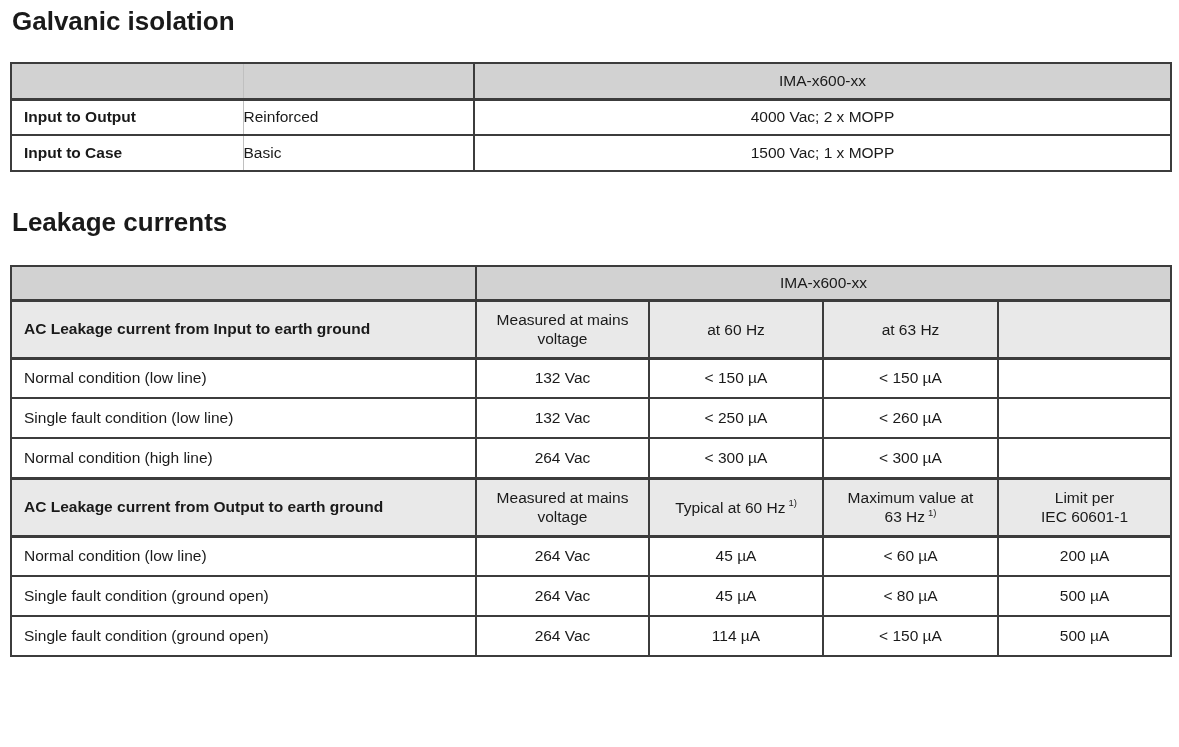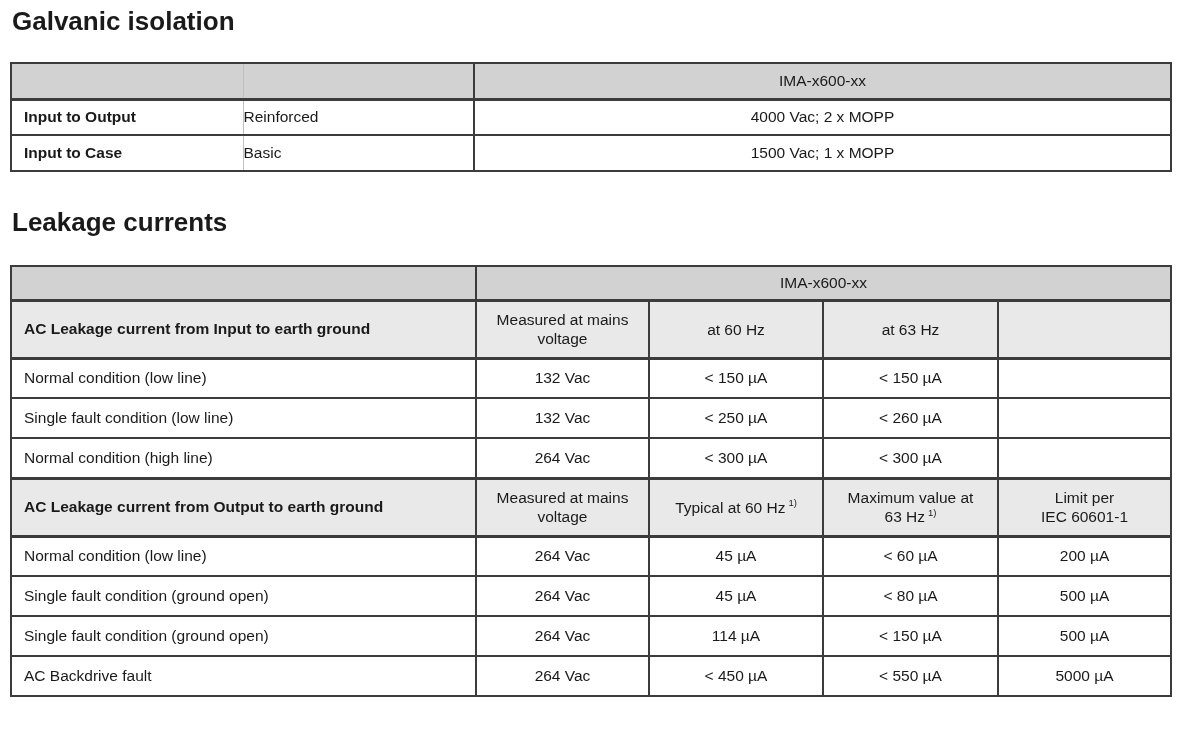--- a/index.html
+++ b/index.html
@@ -193,23 +193,16 @@
           <td class="val">&lt; 80 µA</td>
           <td class="val">500 µA</td>
         </tr>
         <tr class="datarow">
           <td class="cond">Single fault condition (ground open)</td>
           <td class="val">264 Vac</td>
           <td class="val">114 µA</td>
           <td class="val">&lt; 150 µA</td>
           <td class="val">500 µA</td>
         </tr>
-        <tr class="datarow">
-          <td class="cond">AC Backdrive fault</td>
-          <td class="val">264 Vac</td>
-          <td class="val">&lt; 450 µA</td>
-          <td class="val">&lt; 550 µA</td>
-          <td class="val">5000 µA</td>
-        </tr>
       </tbody>
   </table>
 
 </main>
 
 </body></html>

